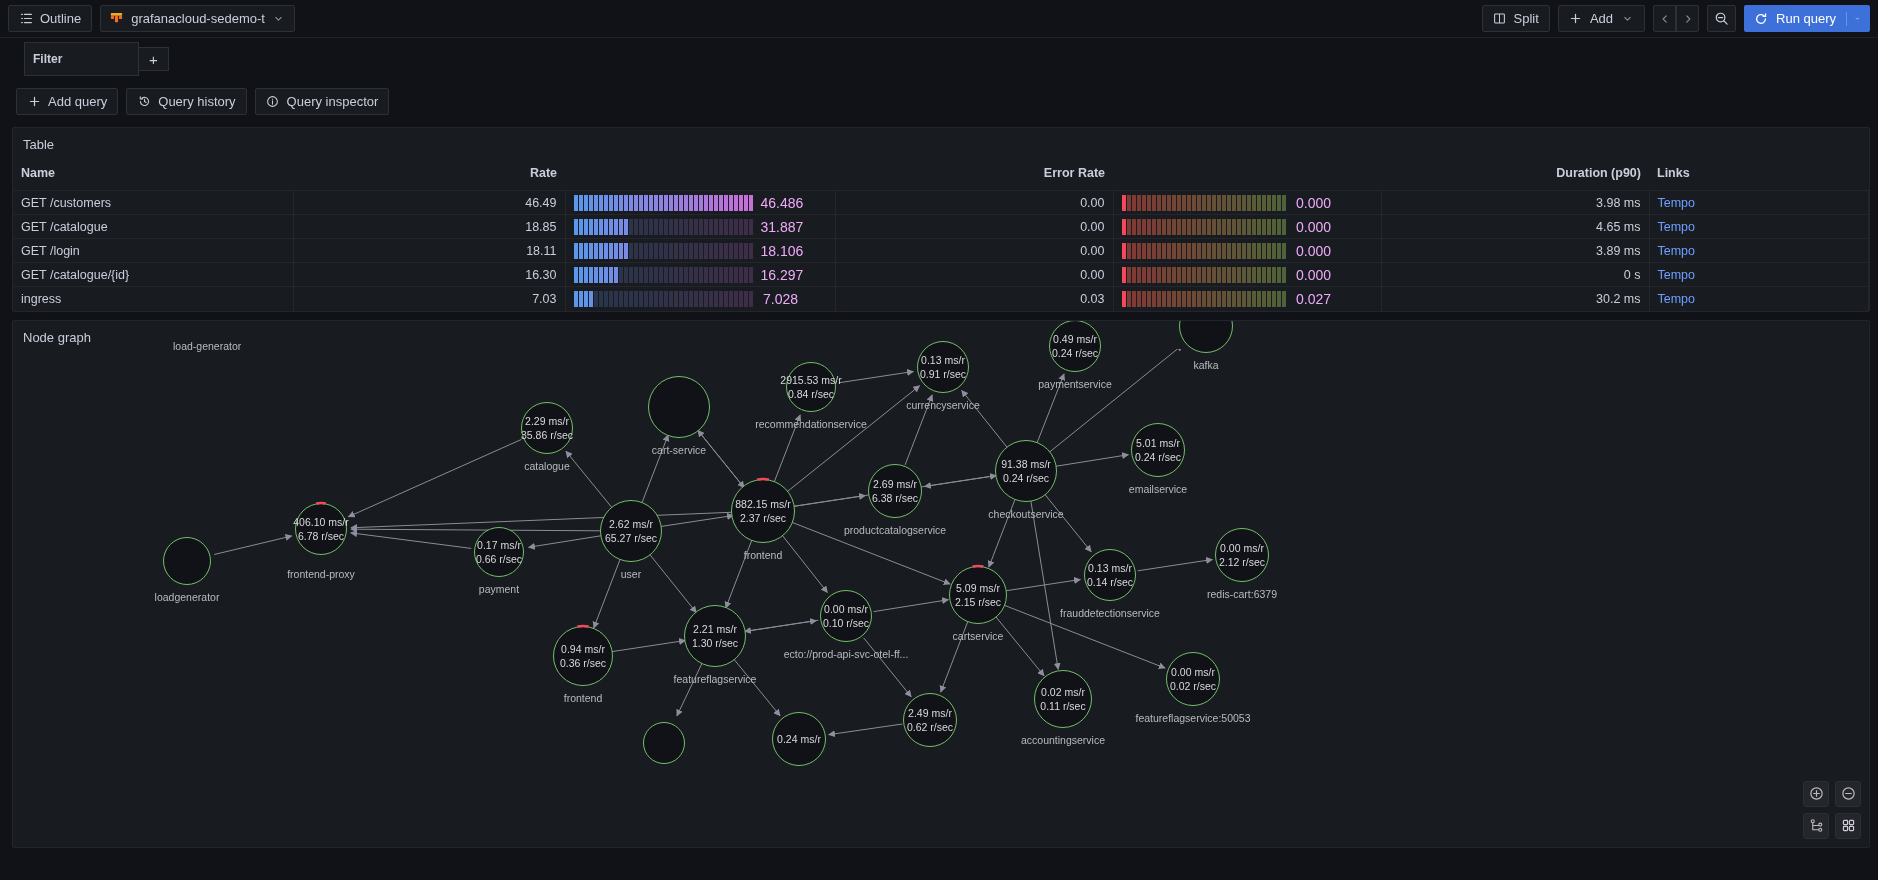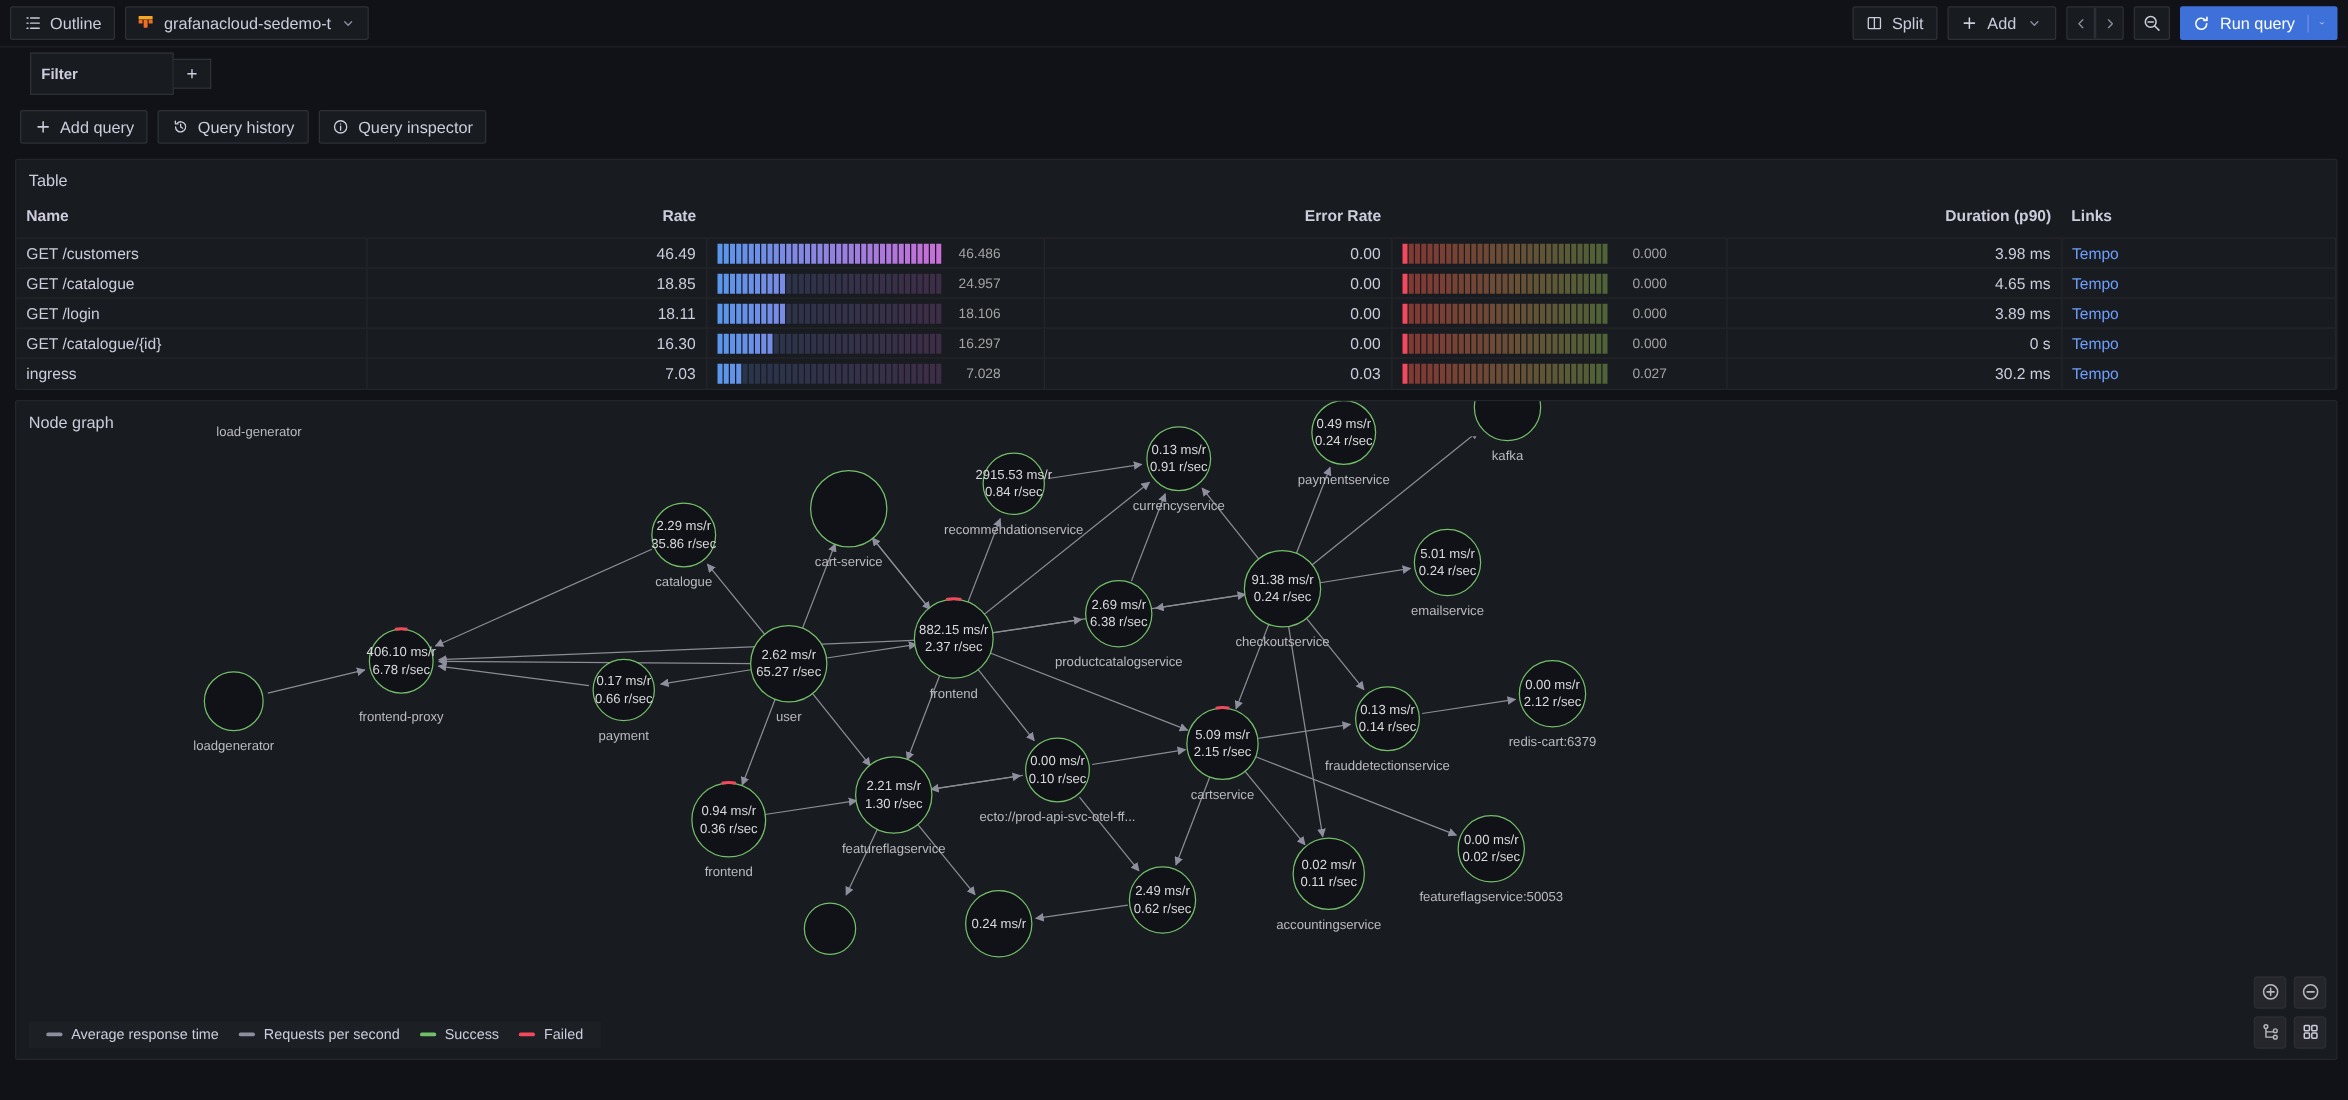--- a/index.html
+++ b/index.html
@@ -132,21 +132,21 @@
     white-space: nowrap; overflow: hidden;
   }
   table.tbl tr:last-child td { border-bottom: none; }
   td.num-blue { color: #6e9fff; }
   td.spark { border-right: none; padding: 0 6px 0 0; }
   td.nb { border-right: none; }
   a.tempo { color: #6e9fff; text-decoration: none; cursor: pointer; }
   .sparkwrap { display:flex; align-items:center; gap: 8px; }
   .sparkbars { display:flex; align-items:flex-end; gap: 1px; height: 16px; }
   .sparkbars i { display:block; width: 4px; height: 16px; }
-  .sparkval { font-size: 11px; color: #a3a3a3; min-width: 40px; text-align:right; }
+  .sparkval { font-size: 14px; color: #f0abfc; min-width: 40px; text-align:center; }
 
   
   .ngpanel { position: relative; height: 528px; overflow: hidden; }
   .ngcanvas { position:absolute; inset: 28px 0 0 0; }
   .ngcanvas svg { position:absolute; top:0; left:0; }
   .node { position: absolute; transform: translate(-50%,-50%); }
   .node .ring {
     position:absolute; left:50%; top:50%;
     transform: translate(-50%,-50%);
     border-radius: 50%;
@@ -467,21 +467,21 @@
                 <i style="background:rgba(175,119,220,0.22)"></i>
                 <i style="background:rgba(178,118,219,0.22)"></i>
                 <i style="background:rgba(181,117,218,0.22)"></i>
                 <i style="background:rgba(184,116,218,0.22)"></i>
                 <i style="background:rgba(187,115,217,0.22)"></i>
                 <i style="background:rgba(191,113,217,0.22)"></i>
                 <i style="background:rgba(194,112,216,0.22)"></i>
                 <i style="background:rgba(197,111,216,0.22)"></i>
                 <i style="background:rgba(200,110,215,0.22)"></i>
               </div>
-       <span class="sparkval">24.957</span>
+       <span class="sparkval">31.887</span>
             </div>
           </td>
           <td class="num-blue nb">0.00</td>
           <td class="spark">
        <div class="sparkwrap">
               <div class="sparkbars">
                 <i style="background:#f2495c"></i>
                 <i style="background:rgba(148,62,55,0.85)"></i>
                 <i style="background:rgba(146,63,55,0.85)"></i>
                 <i style="background:rgba(144,65,55,0.85)"></i>
@@ -983,38 +983,20 @@
           <div class="ring" style="width:54px;height:54px"></div>
           <div class="stats">0.24 ms/r</div>
         </div>
         <div class="node" style="left: 651px; top: 394px;">
           <div class="ring" style="width:42px;height:42px"></div>
           <div class="stats"></div>
         </div>
       </div>
   </div>
 
-  <div class="ng-legend" id="ng-legend">
-      <div class="lg">
-        <span class="dash" style="background:#8e8e9e"></span>
-                 <span>Average response time</span>
-      </div>
-      <div class="lg">
-        <span class="dash" style="background:#8e8e9e"></span>
-                 <span>Requests per second</span>
-      </div>
-      <div class="lg">
-        <span class="dash" style="background:#73bf69"></span>
-                 <span>Success</span>
-      </div>
-      <div class="lg">
-        <span class="dash" style="background:#f2495c"></span>
-                 <span>Failed</span>
-      </div>
-    </div>
 
   <div class="ng-controls">
     <div class="row">
       <div class="ctlbtn">
         <svg width="15" height="15" viewBox="0 0 16 16" fill="none" stroke="#b9bac1" stroke-width="1.3">
             <circle cx="8" cy="8" r="6"></circle>
             <path d="M8 5v6M5 8h6" stroke-linecap="round"></path>
           </svg>
       </div>
       <div class="ctlbtn">

